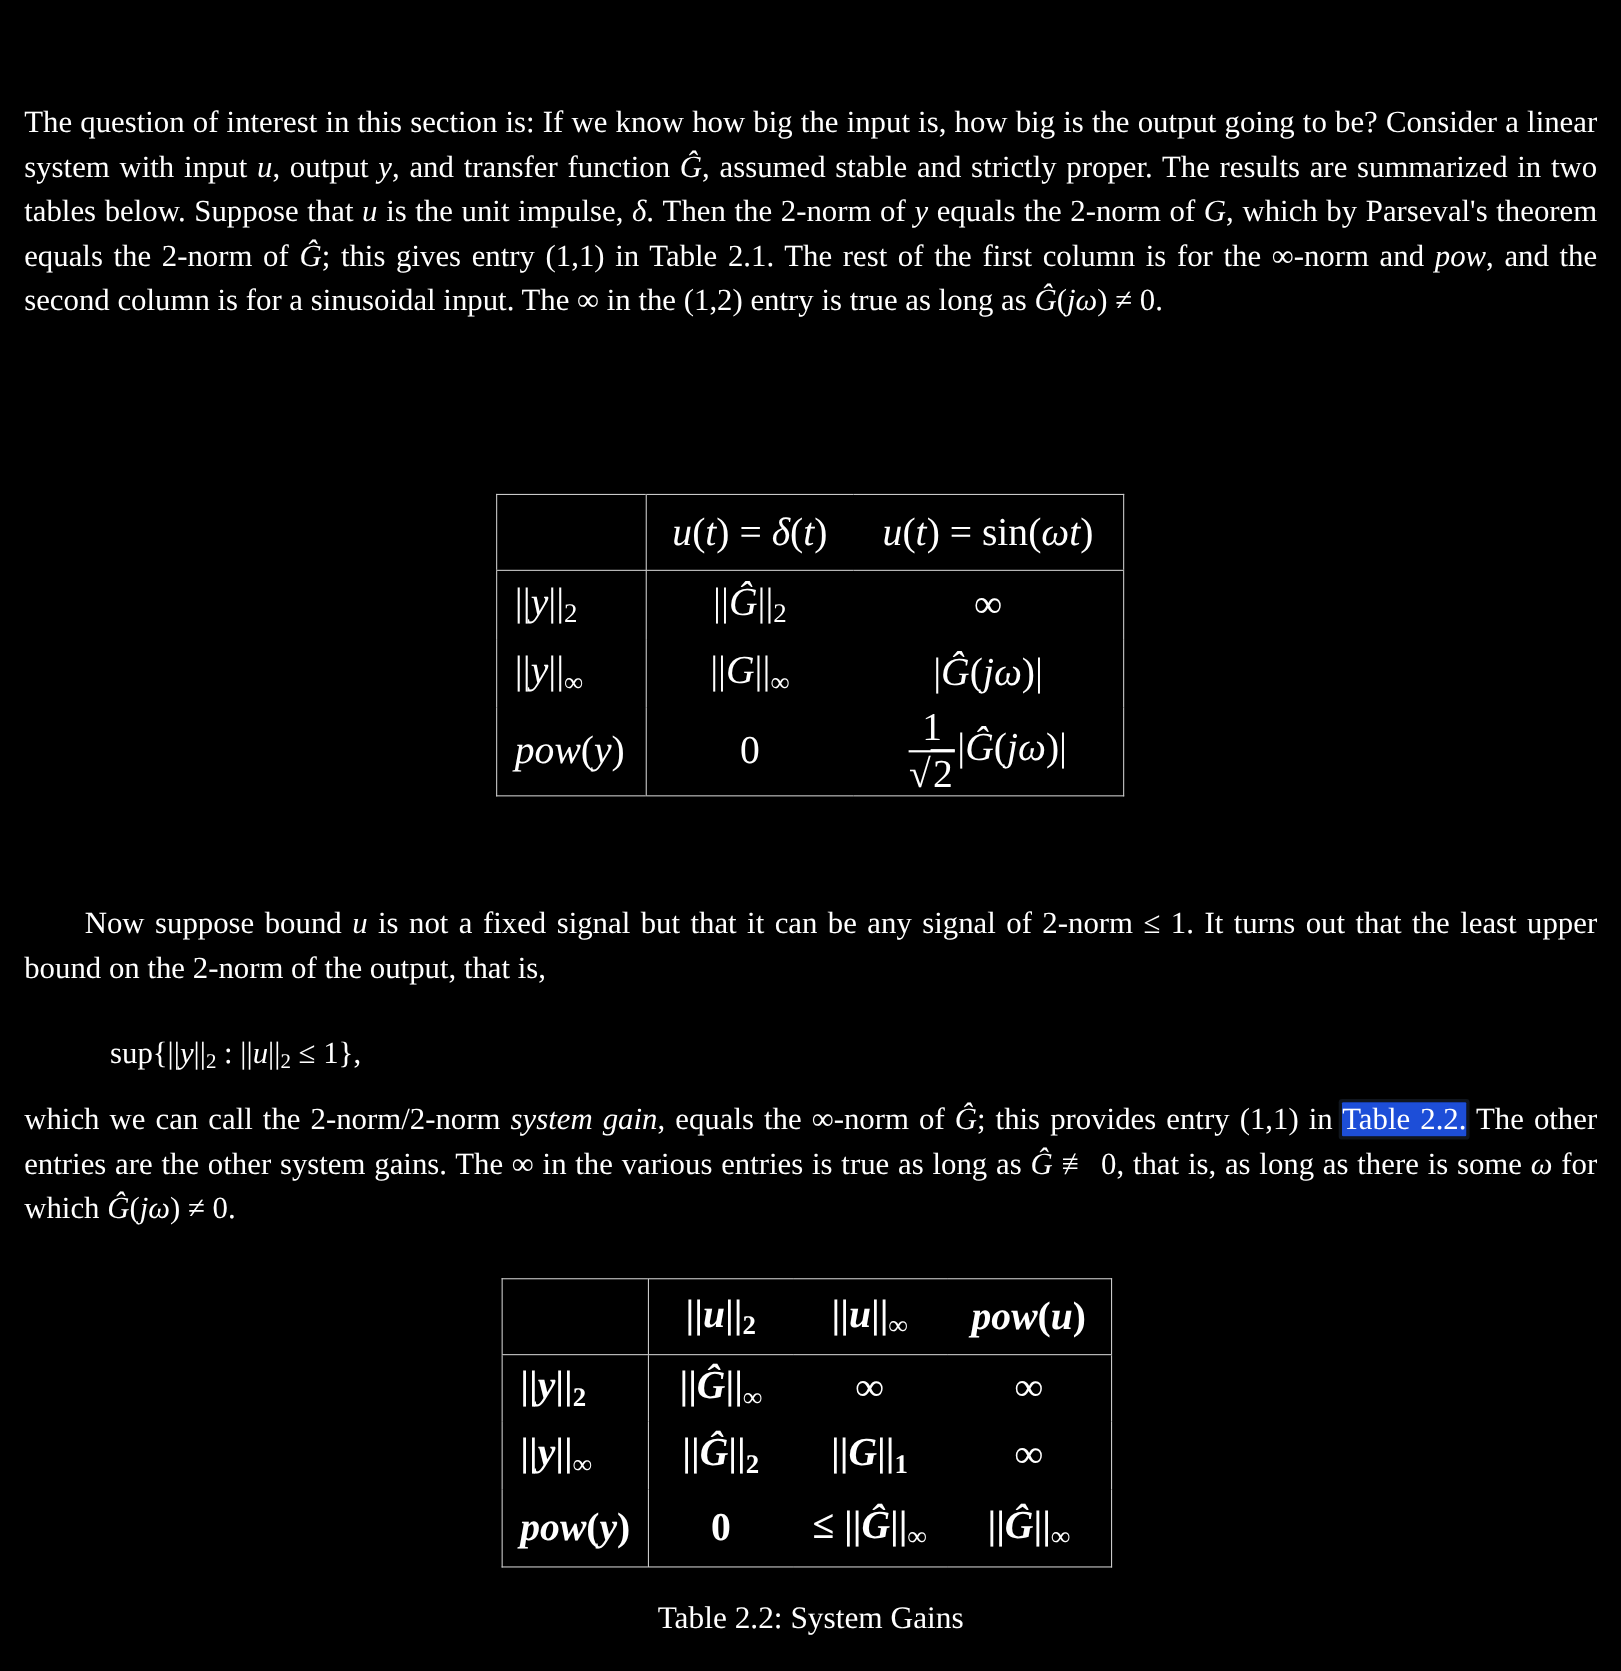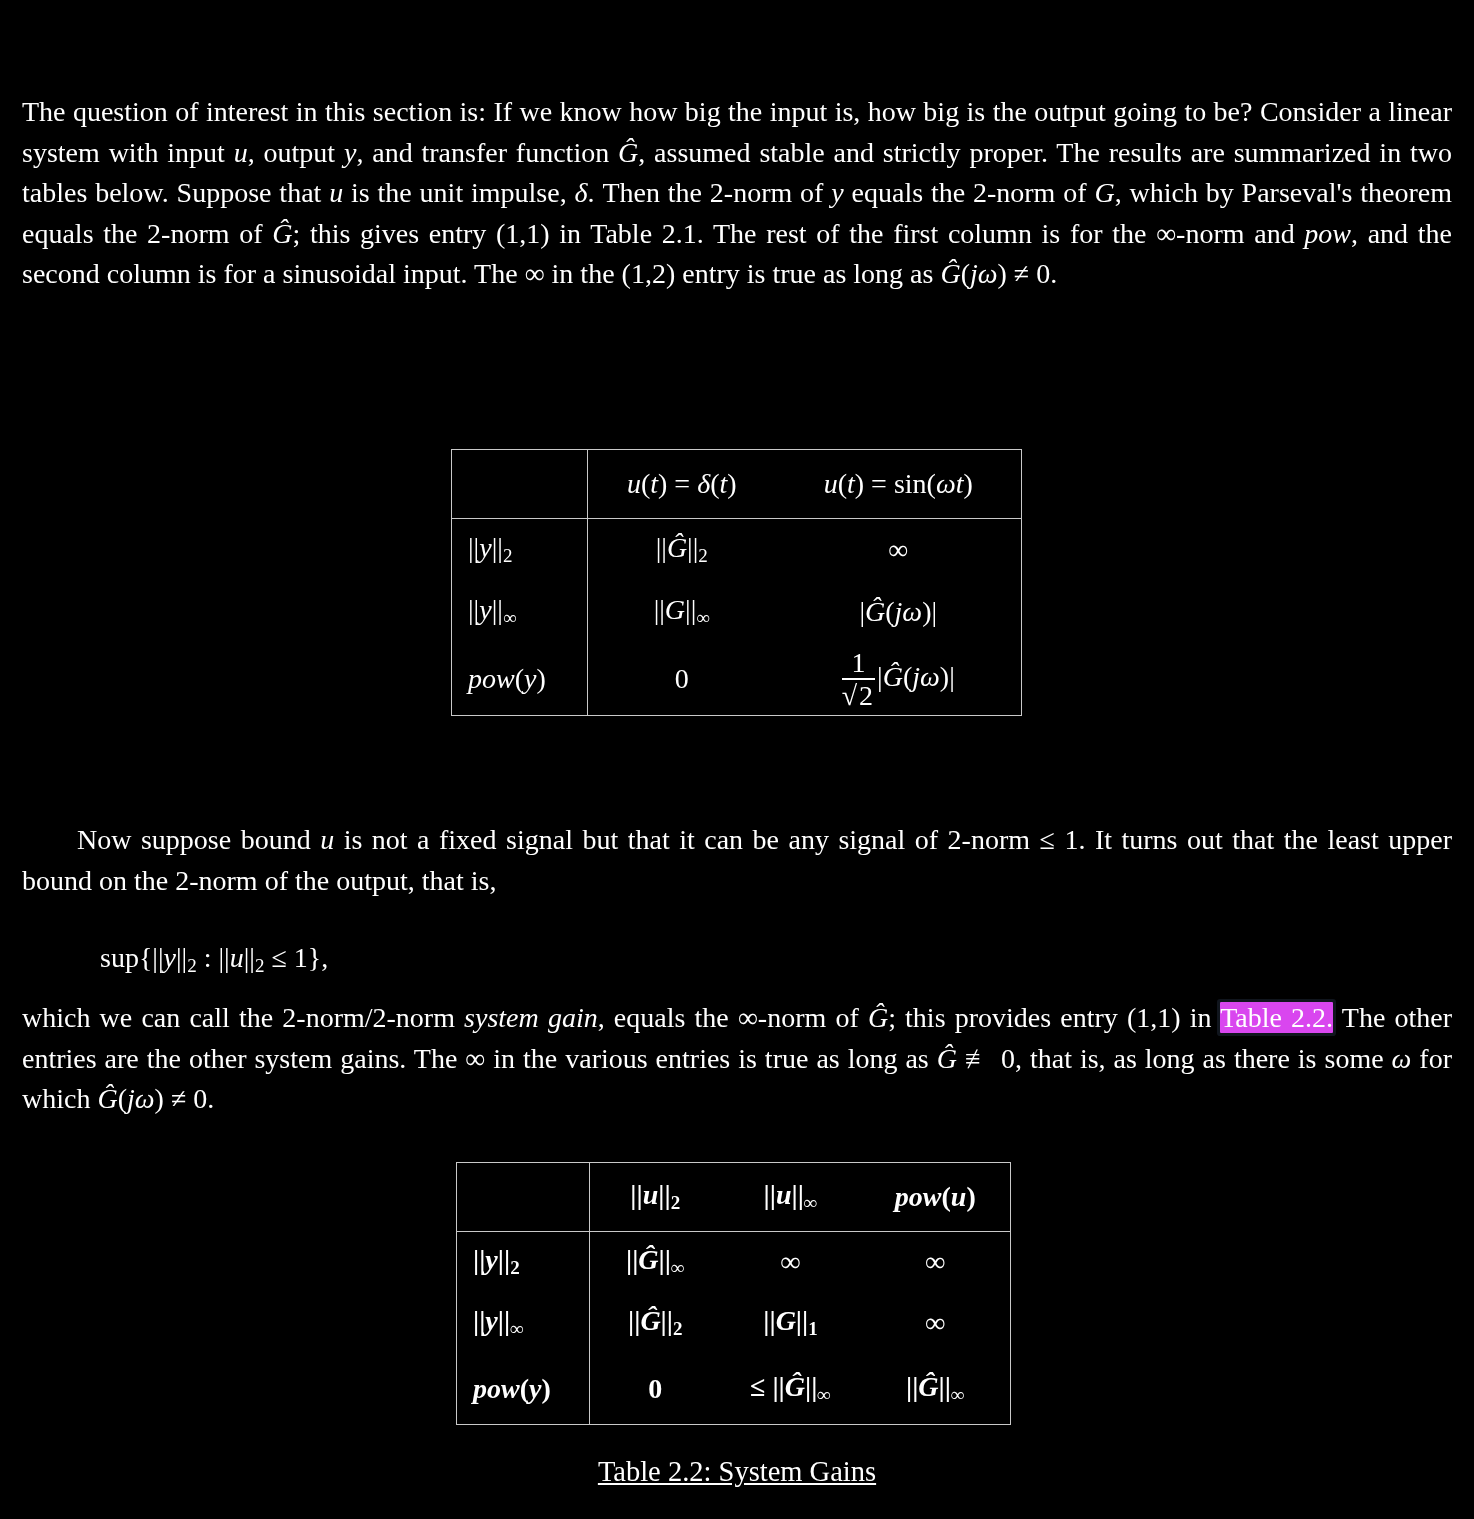--- a/index.html
+++ b/index.html
@@ -24,34 +24,34 @@
   }
   .p1{top:92px;}
   .p2{top:820px;text-indent:55px;}
   .p3{top:998px;}
   .equation{
     position:absolute;left:100px;top:936px;
     font-size:28px;line-height:44px;white-space:nowrap;
   }
   .seg-i{font-style:italic;}
   .seg-sub{font-size:0.68em;vertical-align:-0.28em;letter-spacing:0;}
-  .seg-hl{background:#d946ef;box-shadow:0 0 0 3px #10151d;border-radius:1px;}
+  .seg-hl{background:#1d4ed8;box-shadow:0 0 0 3px #10151d;border-radius:1px;}
   .caption{
     position:absolute;left:0;width:1474px;margin:0;
     font-size:28.5px;text-align:center;
   }
   .cap1{top:748px;}
-  .cap2{top:1456px;text-decoration:underline;}
+  .cap2{top:1456px;}
   .tbl-wrap{position:absolute;}
   .t1{left:451px;top:449px;}
   .t2{left:456px;top:1162px;font-weight:bold;}
   table.tbl{
     border-collapse:collapse;table-layout:fixed;
     border:1.5px solid #c9c9c9;
-    font-size:28px;color:#ffffff;
+    font-size:36px;color:#ffffff;
   }
   .tbl td{
     text-align:center;vertical-align:middle;
     padding:0 4px;line-height:1.15;
     overflow:hidden;white-space:nowrap;
   }
   .tbl td.label{
     border-right:1.5px solid #c9c9c9;
     text-align:left;padding-left:16px;
   }

